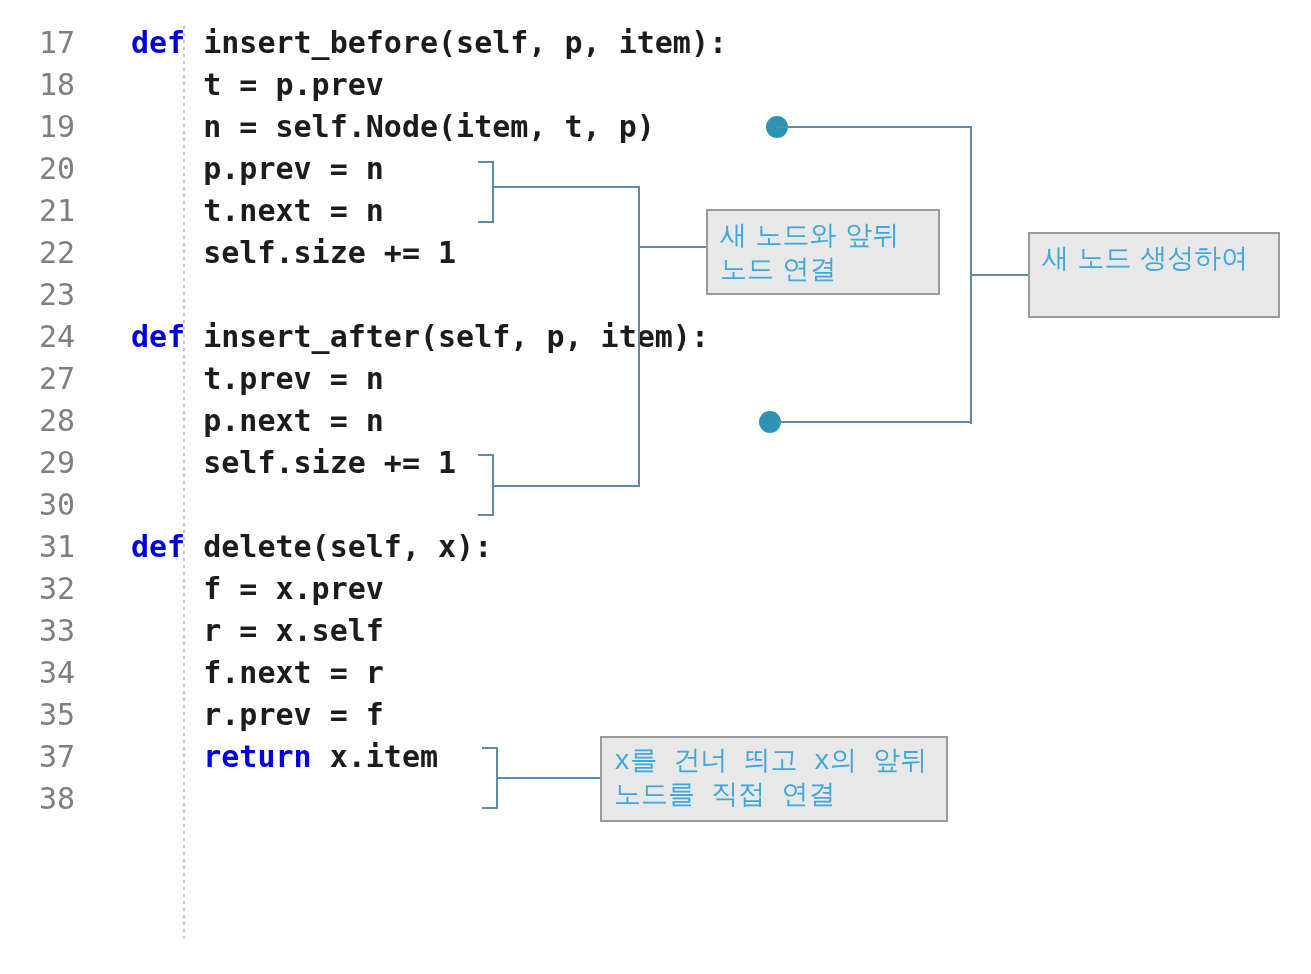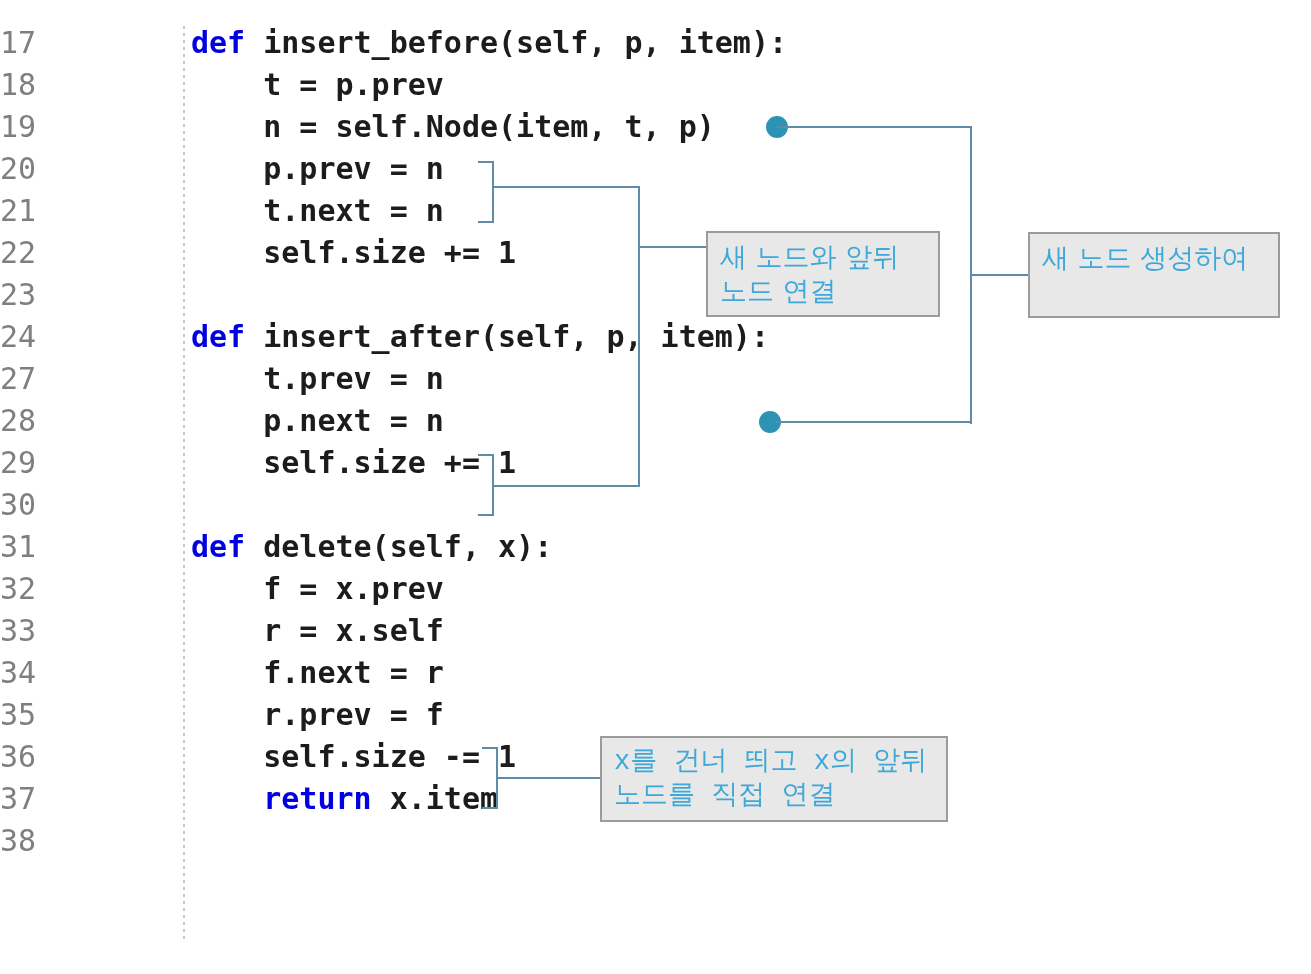--- a/index.html
+++ b/index.html
@@ -19,23 +19,23 @@
   .canvas{position:relative;width:1311px;height:974px;background:var(--bg);
     font-family:"DejaVu Sans Mono","Liberation Mono",monospace;}
 
   
   .indent-guide{position:absolute;left:183px;top:26px;width:2px;height:916px;z-index:0;
     background:repeating-linear-gradient(to bottom,var(--guide) 0 3px,transparent 3px 7px);}
 
   
   .code-lines{position:absolute;left:0;top:21px;z-index:1;}
   .code-row{height:42px;display:flex;align-items:center;white-space:pre;}
-  .line-num{display:inline-block;width:75px;flex:0 0 75px;
+  .line-num{display:inline-block;width:75px;text-align:right;flex:0 0 75px;
     font-size:30px;color:var(--line-num);}
-  .code-text{margin-left:116px;font-size:30px;color:var(--code);font-weight:bold;}
+  .code-text{margin-left:56px;font-size:30px;color:var(--code);font-weight:bold;}
   .kw{color:var(--kw);}
 
   
   .overlay{position:absolute;left:0;top:0;width:100%;height:100%;z-index:2;pointer-events:none;}
   .h{position:absolute;height:2px;background:var(--connector);}
   .v{position:absolute;width:2px;background:var(--connector);}
   .bracket{position:absolute;border-top:2px solid var(--connector);
     border-right:2px solid var(--connector);border-bottom:2px solid var(--connector);}
   .dot{position:absolute;width:22px;height:22px;border-radius:50%;background:var(--dot);}
   .callout{position:absolute;background:var(--box-bg);border:2px solid var(--box-border);
@@ -52,21 +52,21 @@
   .br1{left:478px;top:161px;width:16px;height:62px;}
   .lb1{left:494px;top:186px;width:145px;}
   .lb2{left:638px;top:186px;height:301px;}
   .lb3{left:640px;top:246px;width:66px;}
   .br2{left:478px;top:454px;width:16px;height:62px;}
   .lb4{left:494px;top:485px;width:145px;}
 
   .br3{left:482px;top:747px;width:16px;height:62px;}
   .lc1{left:498px;top:777px;width:102px;}
 
-  .box1{left:706px;top:209px;width:234px;min-height:84px;margin-top:22px;}
+  .box1{left:706px;top:209px;width:234px;min-height:84px;}
   .box2{left:1028px;top:232px;width:252px;min-height:86px;}
   .box3{left:600px;top:736px;width:348px;min-height:84px;font-family:Liberation Mono, monospace;}
 </style>
 </head>
 <body>
 
 <div class="canvas">
   <div class="indent-guide"></div>
 
   <div class="code-lines">
@@ -80,21 +80,20 @@
       <div class="code-row"><span class="line-num">24</span><span class="code-text"><span class="kw">def</span><span class="plain"> insert_after(self, p, item):</span></span></div>
       <div class="code-row"><span class="line-num">27</span><span class="code-text"><span class="plain">    t.prev = n</span></span></div>
       <div class="code-row"><span class="line-num">28</span><span class="code-text"><span class="plain">    p.next = n</span></span></div>
       <div class="code-row"><span class="line-num">29</span><span class="code-text"><span class="plain">    self.size += 1</span></span></div>
       <div class="code-row"><span class="line-num">30</span><span class="code-text"><span class="plain"></span></span></div>
       <div class="code-row"><span class="line-num">31</span><span class="code-text"><span class="kw">def</span><span class="plain"> delete(self, x):</span></span></div>
       <div class="code-row"><span class="line-num">32</span><span class="code-text"><span class="plain">    f = x.prev</span></span></div>
       <div class="code-row"><span class="line-num">33</span><span class="code-text"><span class="plain">    r = x.self</span></span></div>
       <div class="code-row"><span class="line-num">34</span><span class="code-text"><span class="plain">    f.next = r</span></span></div>
       <div class="code-row"><span class="line-num">35</span><span class="code-text"><span class="plain">    r.prev = f</span></span></div>
-      <div class="code-row"><span class="line-num">36</span><span class="code-text"><span class="plain">    self.size -= 1</span></span></div>
       <div class="code-row"><span class="line-num">37</span><span class="code-text"><span class="plain">    </span><span class="kw">return</span><span class="plain"> x.item</span></span></div>
       <div class="code-row"><span class="line-num">38</span><span class="code-text"><span class="plain"></span></span></div>
     </div>
 
   <div class="overlay">
 
     <span class="dot dot1"></span>
     <span class="dot dot2"></span>
     <span class="h la1"></span>
     <span class="v la2"></span>

